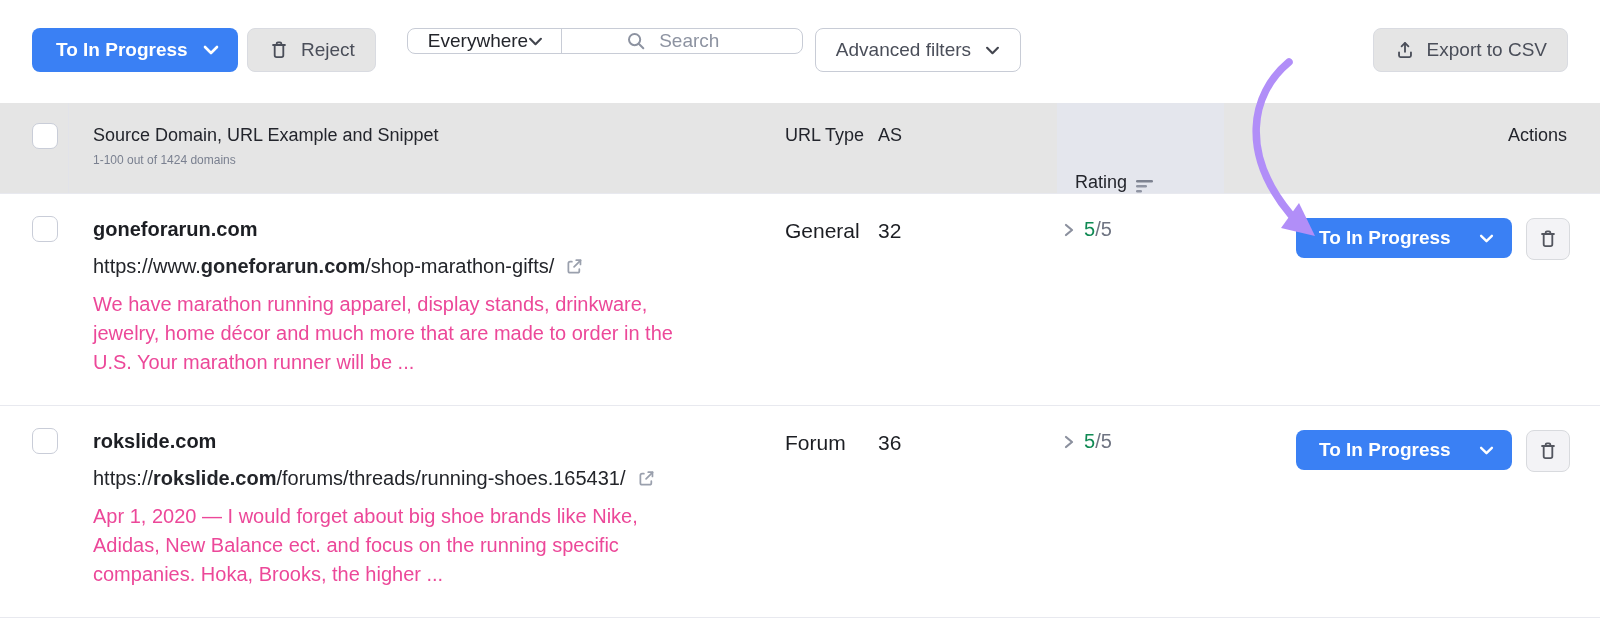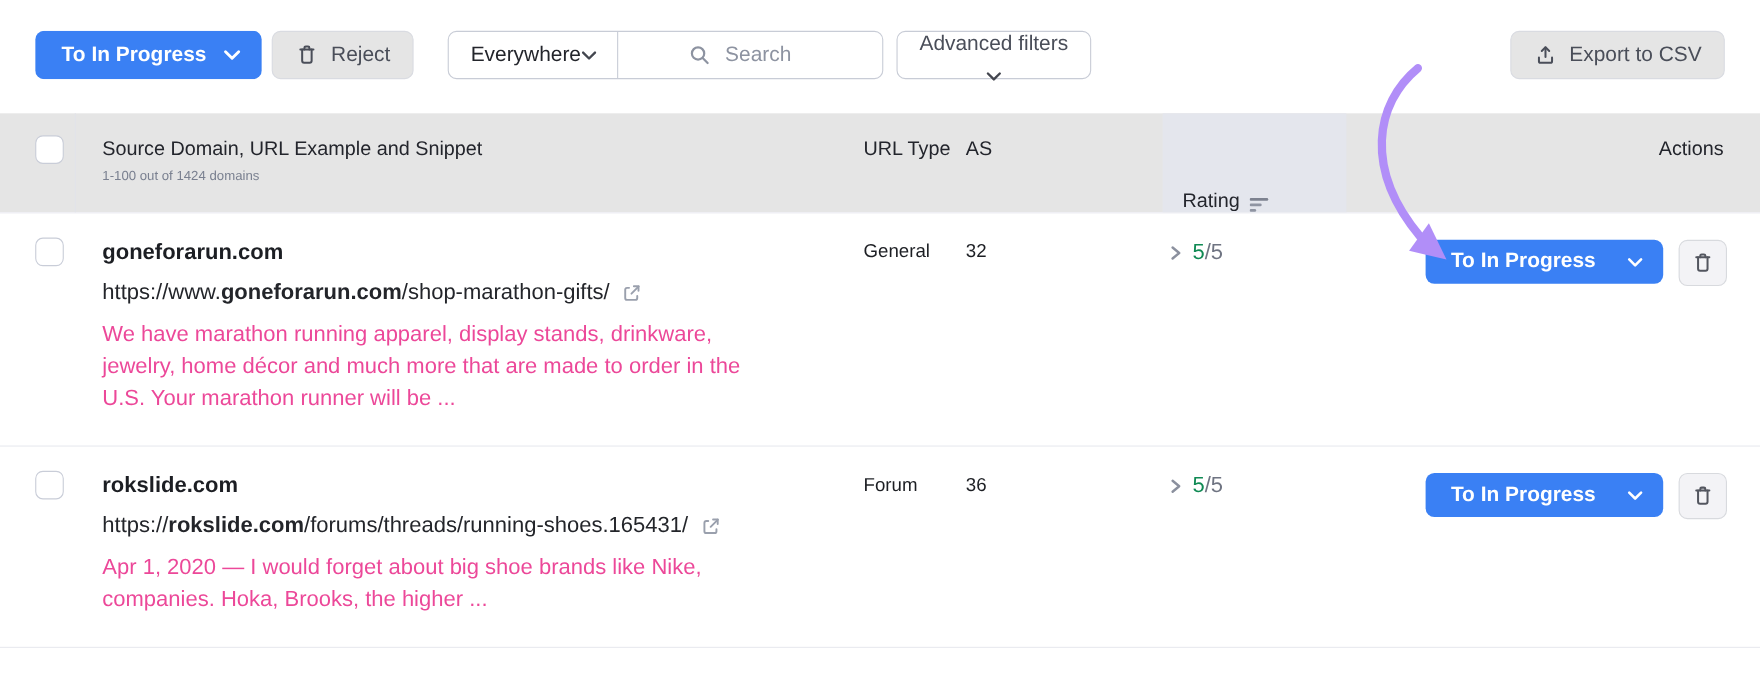--- a/index.html
+++ b/index.html
@@ -6,45 +6,45 @@
   html,body { width:1600px; height:623px; overflow:hidden; background:#fff;
     font-family:"Liberation Sans","DejaVu Sans",sans-serif; color:#1c1e23; }
   .page { position:relative; width:1600px; height:623px; }
 
   
   .toolbar { height:103px; padding:28px 32px 0 32px; display:flex; align-items:flex-start; background:#fff; }
   .btn { height:44px; display:inline-flex; align-items:center; border-radius:8px; font-size:19px; cursor:pointer; border:1px solid transparent; }
   .btn-blue { background:#3A80F4; color:#fff; font-weight:700; padding:0 18px 0 23px; width:206px; justify-content:space-between; }
   .btn-gray { background:#e5e5e5; border-color:#D9DBE1; color:#4A4E59; padding:0 20px; gap:11px; }
   .btn-white { background:#fff; border-color:#C8CCD6; color:#4A4E59; padding:0 20px; gap:14px; }
-  .combo { margin-left:31px; height:44px; width:396px; display:flex; border:1px solid #C8CCD6; border-radius:8px; background:#fff; overflow:hidden;gap:45px; }
+  .combo { margin-left:31px; height:26px; width:396px; display:flex; border:1px solid #C8CCD6; border-radius:8px; background:#fff; overflow:hidden;gap:45px; }
   .combo-scope { width:180px; display:flex; align-items:center; justify-content:space-between; padding:0 18px 0 20px; border-right:1px solid #C8CCD6; color:#23252B; font-size:19px; cursor:pointer; }
   .combo-search { flex:1; display:flex; align-items:center; padding:0 12px 0 19px; gap:13px; }
   .combo-search input { border:none; outline:none; width:140px; font-size:19px; font-family:inherit; color:#23252B; background:transparent; }
   .combo-search input::placeholder { color:#8D93A1; }
-  .ml9 { margin-left:9px; } .ml12 { margin-left:12px;flex-direction:column; } .mlauto { margin-left:auto; }
+  .ml9 { margin-left:9px; } .ml12 { margin-left:12px; } .mlauto { margin-left:auto; }
   .chev { flex:none; }
 
   
   .grid { display:grid; grid-template-columns:69px 701px 96px 191px 167px 1fr; }
   .thead { background:#e5e5e5; height:90px; font-size:18px; color:#23252C; }
   .thead .c1 { border-right:1px solid #E2E3E9; padding:20px 0 0 32px; }
   .thead .c2 { padding:22px 0 0 24px; }
   .th-sub { margin-top:7px; font-size:12px; color:#7A8090; }
   .thead .c3 { padding:22px 0 0 15px; }
   .thead .c4 { padding:22px 0 0 12px; }
   .thead .c5 { background:#E4E6ED; padding:22px 0 0 18px; display:flex; align-items:flex-end; gap:9px; cursor:pointer; }
   .thead .c5 .sorticon { margin-top:5px; }
   .thead .c6 { padding:22px 33px 0 0; text-align:right; }
 
   .trow { border-top:1px solid #E8E9EF; background:#fff; }
   .trow.last { border-bottom:1px solid #E8E9EF; }
   .trow .c1 { padding:22px 0 0 32px; }
   .trow .c2 { padding:24px 0 28px 24px; }
-  .trow .c3, .trow .c4 { padding-top:25px; font-size:17px; }
+  .trow .c3, .trow .c4 { padding-top:25px; font-size:21px; }
   .trow .c3 { padding-left:15px; }
   .trow .c4 { padding-left:12px; }
   .trow .c5 { padding:24px 0 0 6px; display:flex; align-items:center; align-self:start; gap:9px; font-size:20px; }
   .trow .c6 { padding:24px 30px 0 0; display:flex; justify-content:flex-end; align-items:flex-start; gap:14px; }
 
   .checkbox { width:26px; height:26px; border:1.5px solid #C9CDD8; border-radius:7px; background:#fff; cursor:pointer; }
   .domain { font-size:20px; font-weight:700; color:#1C1E23; }
   .urlline { margin-top:14px; font-size:20px; color:#23252A; display:flex; align-items:center; gap:10px; cursor:pointer; }
   .urlline b { font-weight:700; }
   .snippet { margin-top:12px; font-size:20px; line-height:29px; color:#ec4899; }
@@ -198,20 +198,21 @@
         <svg width="21" height="21" viewBox="0 0 24 24">
             <g fill="none" stroke="#9AA0AD" stroke-width="2" stroke-linecap="round" stroke-linejoin="round">
               <path d="M9 6.5H7c-1.1 0-2 .9-2 2V17c0 1.1.9 2 2 2h8.5c1.1 0 2-.9 2-2v-2"></path>
               <path d="M11.5 12.5L19 5"></path>
               <path d="M14 4.8h4.8v4.8"></path>
             </g>
           </svg>
       </div>
       <div class="snippet">
         <div>Apr 1, 2020 — I would forget about big shoe brands like Nike,</div>
+        <div>Adidas, New Balance ect. and focus on the running specific</div>
         <div>companies. Hoka, Brooks, the higher ...</div>
       </div>
     </div>
     <div class="c3">Forum</div>
     <div class="c4">36</div>
     <div class="c5">
       <svg width="12" height="16" viewBox="0 0 12 16">
           <path d="M3 3l6 5-6 5" fill="none" stroke="#8B909E" stroke-width="2.2" stroke-linecap="round" stroke-linejoin="round"></path>
         </svg>
       <span><span class="rating-val">5</span><span class="rating-suf">/5</span></span>

